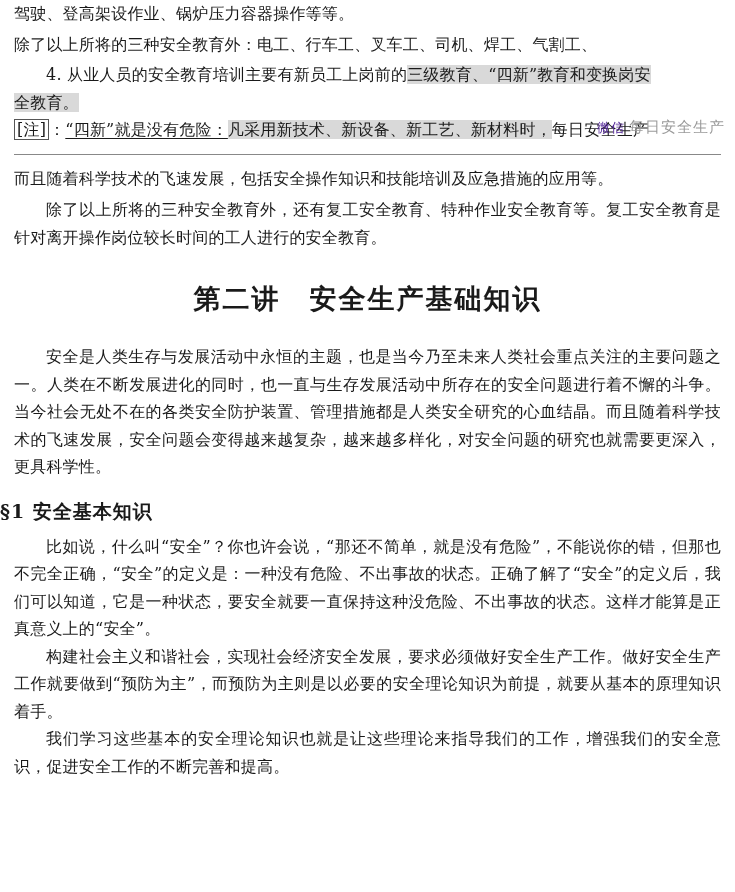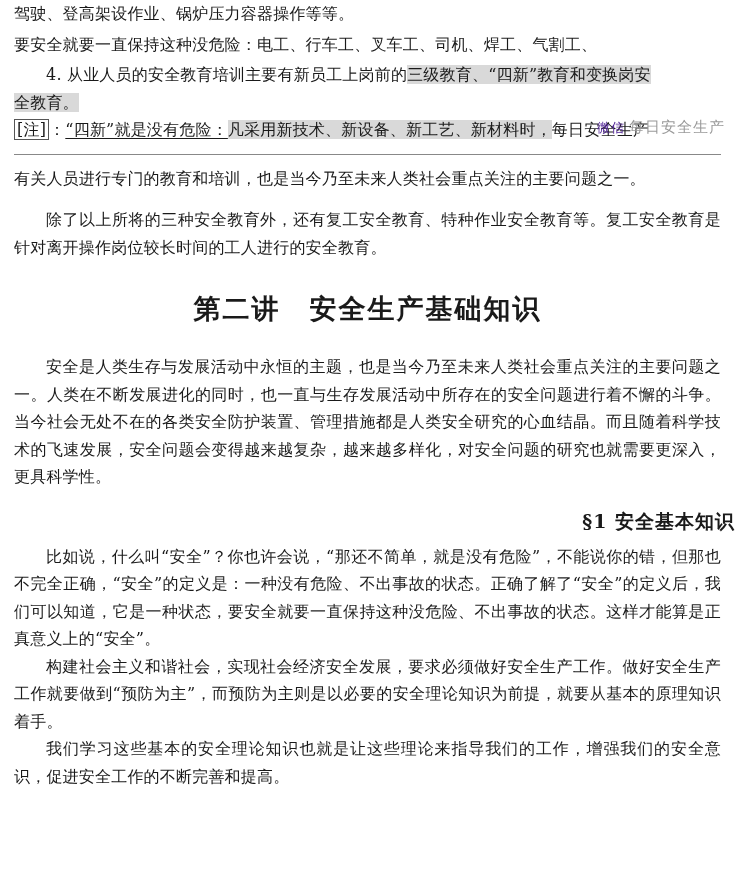--- a/index.html
+++ b/index.html
@@ -52,21 +52,21 @@
   }
   .chapter-title {
     text-align: center;
     font-size: 27px;
     font-weight: bold;
     letter-spacing: 2px;
     margin: 30px 0 26px 0;
     font-family: "DejaVu Serif", "Liberation Serif", serif;
   }
   .section-title {
-    text-align: right;
+    text-align: left;
     font-size: 19px;
     font-weight: bold;
     letter-spacing: 1px;
     margin: 18px 0 8px 0;
   }
   .watermark {
     position: absolute;
     right: 10px;
     top: 118px;
     font-size: 15px;
@@ -95,45 +95,45 @@
 <body>
 
 <div class="page">
 
   <div class="watermark">
     <span class="wm-mark">微信</span><span>每日安全生产</span>
   </div>
 
   <div class="block lead-lines">
     <p class="body-text">驾驶、登高架设作业、锅炉压力容器操作等等。</p>
-    <p class="body-text">要安全就要一直保持这种没危险：电工、行车工、叉车工、司机、焊工、气割工、</p>
+    <p class="body-text">除了以上所将的三种安全教育外：电工、行车工、叉车工、司机、焊工、气割工、</p>
   </div>
 
   <div class="block">
     <p class="body-text indent tight">
       <span>4. 从业人员的安全教育培训主要有新员工上岗前的</span><span class="hl">三级教育、“四新”教育和变换岗安</span>
     </p>
     <p class="body-text tight">
       <span class="hl">全教育。</span>
     </p>
   </div>
 
   <div class="block">
     <p class="body-text tight">
       <span class="boxed">[注]</span><span>：</span><span class="underline">“四新”就是没有危险：</span><span class="hl">凡采用新技术、新设备、新工艺、新材料时，</span><span>每日安全生产</span>
     </p>
   </div>
 
   <hr class="rule">
 
   <div class="block">
-    <p class="body-text tight">有关人员进行专门的教育和培训，也是当今乃至未来人类社会重点关注的主要问题之一。</p>
+    <p class="body-text tight">而且随着科学技术的飞速发展，包括安全操作知识和技能培训及应急措施的应用等。</p>
   </div>
 
-  <div class="block" style="margin-top:14px;">
+  <div class="block" style="margin-top:4px;">
     <p class="body-text indent tight">除了以上所将的三种安全教育外，还有复工安全教育、特种作业安全教育等。复工安全教育是针对离开操作岗位较长时间的工人进行的安全教育。</p>
   </div>
 
   <h1 class="chapter-title">第二讲　安全生产基础知识</h1>
 
   <div class="block">
     <p class="body-text indent tight">安全是人类生存与发展活动中永恒的主题，也是当今乃至未来人类社会重点关注的主要问题之一。人类在不断发展进化的同时，也一直与生存发展活动中所存在的安全问题进行着不懈的斗争。当今社会无处不在的各类安全防护装置、管理措施都是人类安全研究的心血结晶。而且随着科学技术的飞速发展，安全问题会变得越来越复杂，越来越多样化，对安全问题的研究也就需要更深入，更具科学性。</p>
   </div>
 
   <h2 class="section-title">§1 安全基本知识</h2>

